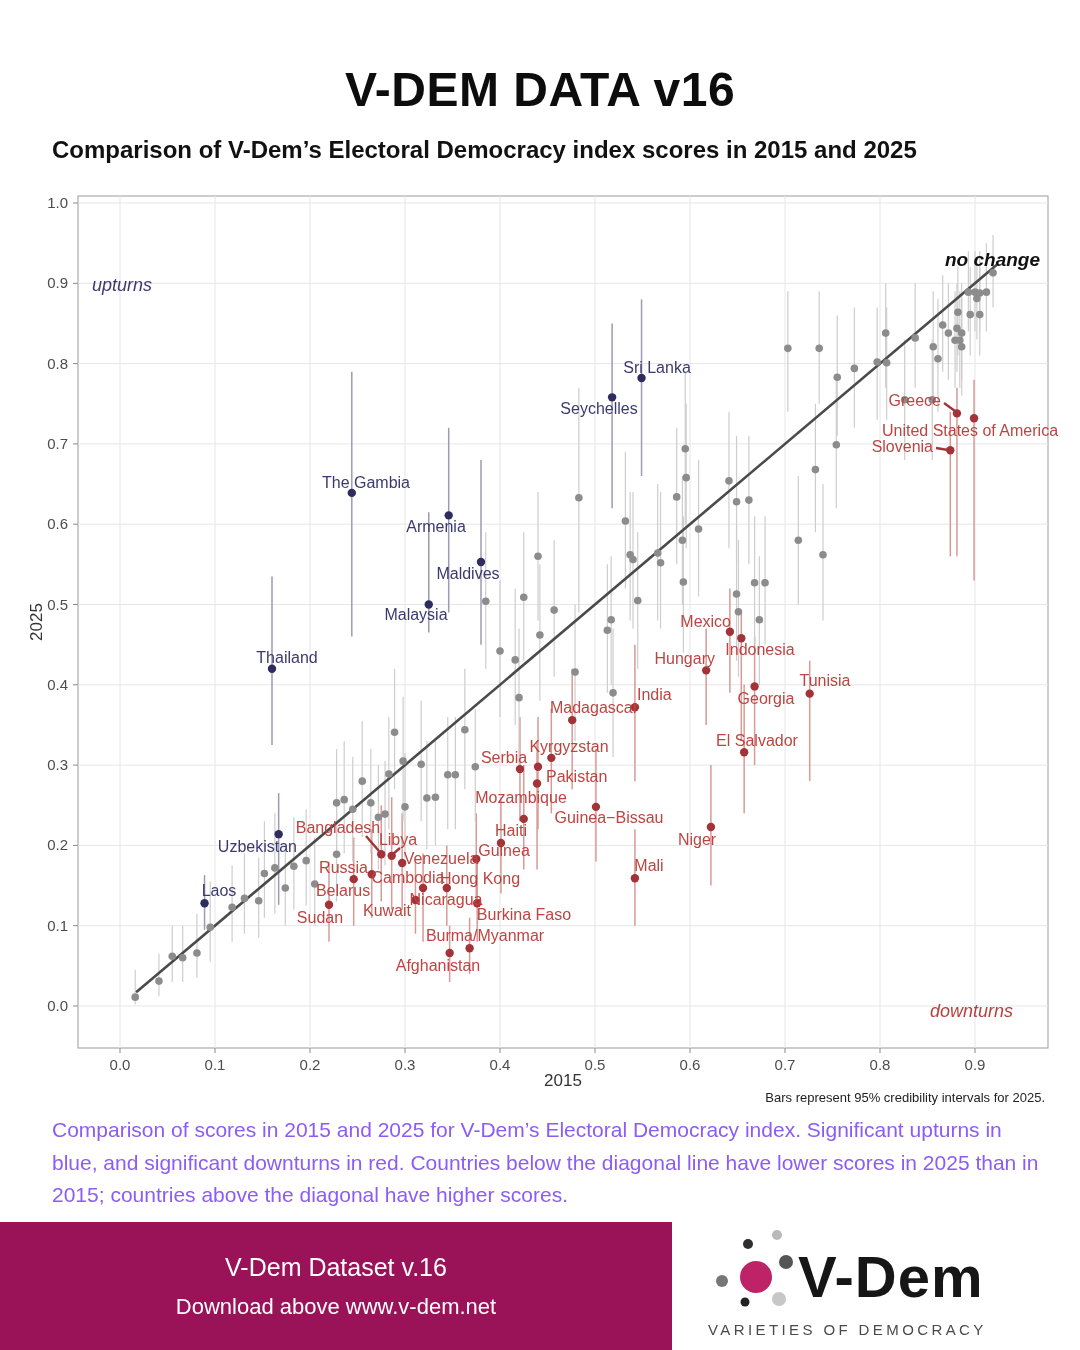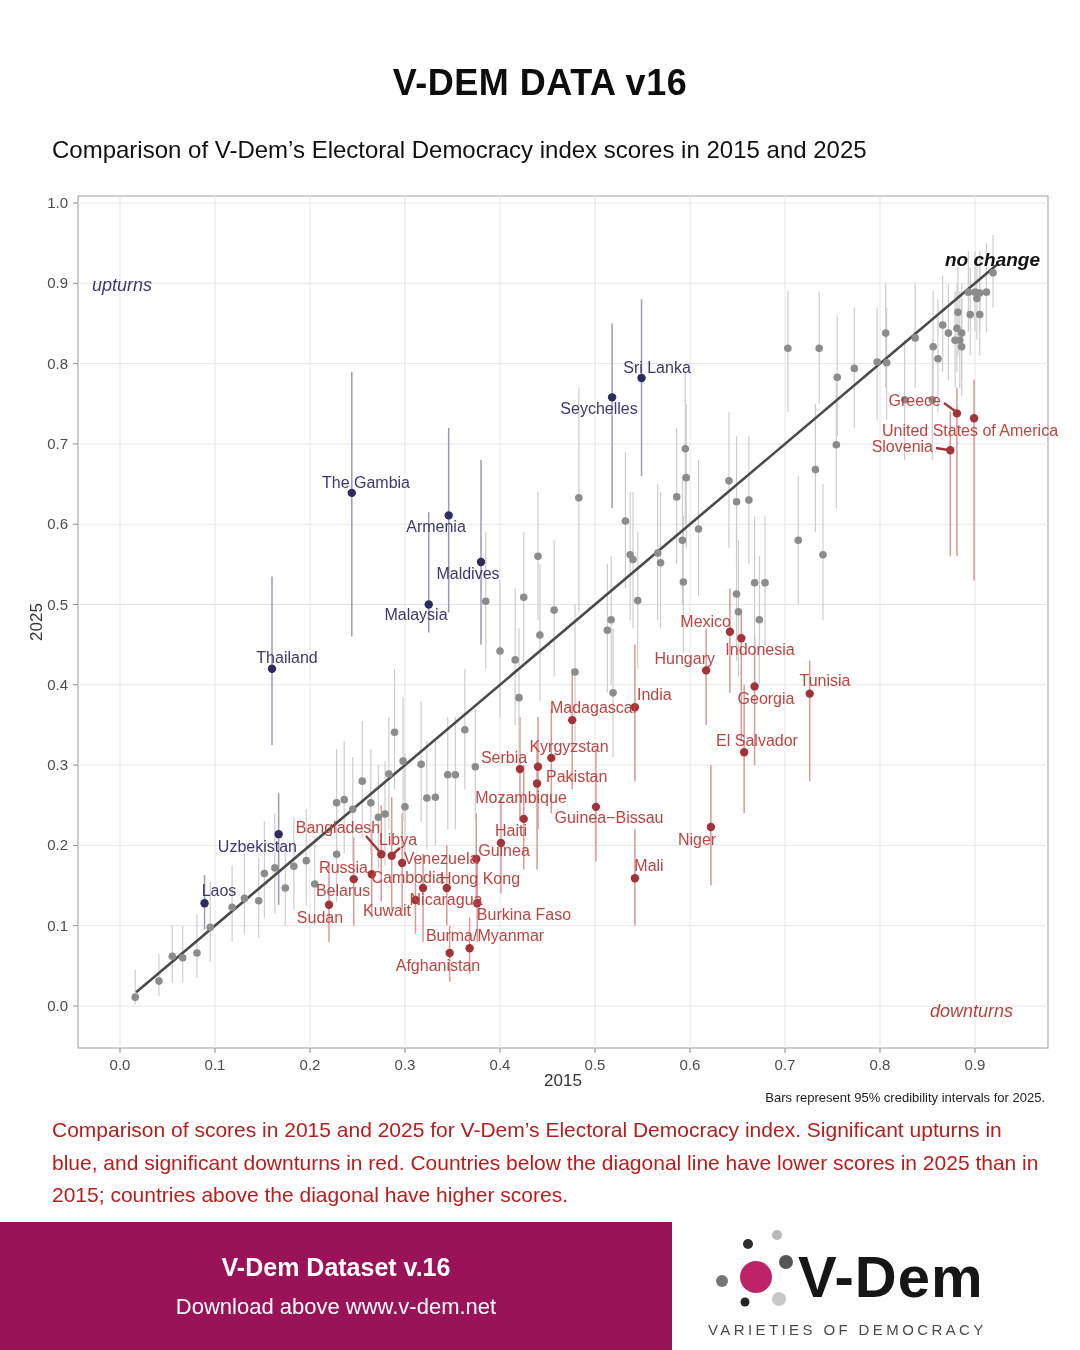--- a/index.html
+++ b/index.html
@@ -1,37 +1,37 @@
 <!DOCTYPE html>
 <html><head>
 <meta charset="utf-8">
 <style>
   html,body{margin:0;padding:0;background:#ffffff;}
   .page{position:relative;width:1080px;height:1350px;background:#ffffff;overflow:hidden;
         font-family:"Liberation Sans", sans-serif;}
   .main-title{position:absolute;top:62px;left:0;width:100%;text-align:center;
-        font-size:36px;font-weight:800;letter-spacing:.5px;color:#0d0d0d;}
+        font-size:48px;font-weight:800;letter-spacing:.5px;color:#0d0d0d;}
   .subtitle{position:absolute;top:136px;left:52px;width:1000px;
-        font-size:24px;font-weight:400;color:#111;}
+        font-size:24px;font-weight:700;color:#111;}
   #chart-svg{position:absolute;top:0;left:0;}
   .panel{fill:none;stroke:#9b9b9b;stroke-width:1;}
   .grid{stroke:#e6e6ea;stroke-width:1;}
   .tick{stroke:#8a8a8a;stroke-width:1;}
   .ticklab{font-size:15px;fill:#4d4d4d;}
   .axtitle{font-size:17px;fill:#333;}
   .country{font-size:16px;}
   .annot{font-size:18px;font-style:italic;}
   .nochange{font-size:19px;font-style:italic;font-weight:600;fill:#111;}
   .caption{position:absolute;top:1090px;left:45px;width:1000px;text-align:right;
         font-size:13px;color:#222;}
   .description{position:absolute;top:1114px;left:52px;width:1000px;
-        font-size:21px;line-height:1.55;color:#b91c1c;}
+        font-size:21px;line-height:1.55;color:#8b5cf6;}
   .footer-bar{position:absolute;left:0;top:1222px;width:672px;height:128px;background:#9A1258;
         color:#fff;display:flex;flex-direction:column;justify-content:center;align-items:center;gap:12px;}
-  .footer-line1{font-size:25px;font-weight:700;}
+  .footer-line1{font-size:25px;font-weight:400;}
   .footer-line2{font-size:22px;font-weight:300;}
   .footer-logo{position:absolute;left:690px;top:1215px;width:380px;height:135px;}
   .logo-wordmark{font-size:58px;font-weight:600;fill:#161616;letter-spacing:1px;}
   .logo-tagline{font-size:15px;fill:#4a4a4a;letter-spacing:3.4px;}
 </style>
 </head>
 <body>
 
 <div class="page">
   <div class="main-title">V-DEM DATA v16</div>

